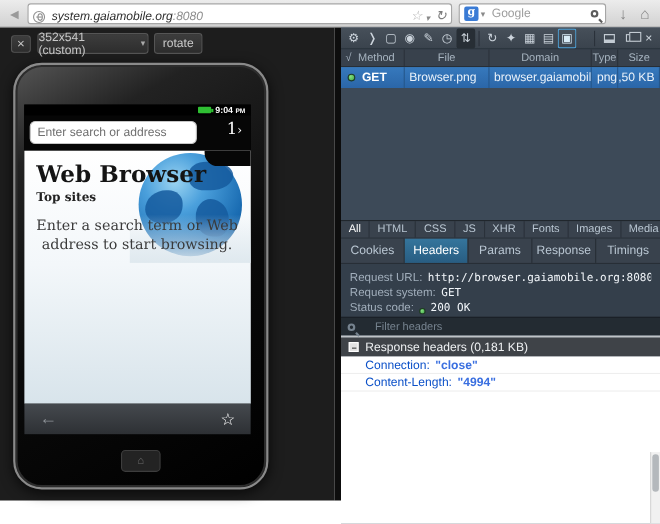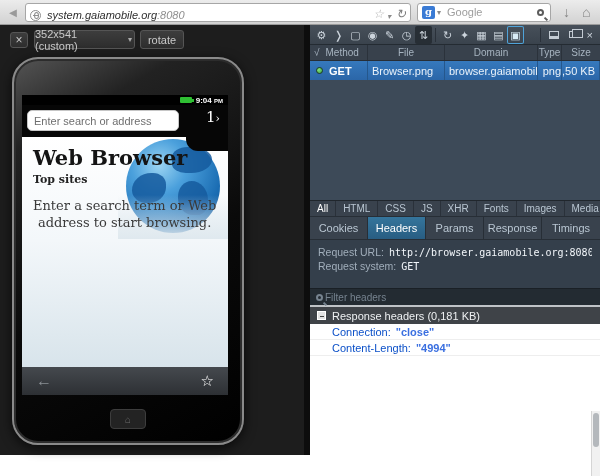--- a/index.html
+++ b/index.html
@@ -129,21 +129,21 @@
   .dtab:last-child { border-right:none; }
   .dtab.active { background:linear-gradient(#35759c,#285d82); color:#fff; }
 
   #summary { height:48px; background:#343f4b; padding:4px 8px; flex:0 0 auto; }
   .sline { height:14px; display:flex; align-items:flex-end; font-size:10.5px; white-space:nowrap; overflow:hidden; }
   .slabel { color:#a1aebb; margin-right:5px; }
   .sval { color:#f2f6fa; font-family:"DejaVu Sans Mono",monospace; font-size:10px; }
   .sline .dot { margin:0 4px 0 0; width:6px; height:6px; }
 
   #hdr-filter { height:17px; background:#232b32; border-top:1px solid #1a2026; display:flex; align-items:center;
-    padding:0 6px; flex:0 0 auto; gap:0; }
+    padding:0 6px; flex:0 0 auto; gap:16px; }
   .lens.dim { border-color:#76838f; } .lens.dim::after { background:#76838f; }
   #hdr-filter input { background:transparent; border:none; outline:none; color:#aab6c2; font-size:10px; flex:1; }
   #hdr-filter input::placeholder { color:#76838f; }
 
   #light-gap { height:2px; background:#bfc3c7; flex:0 0 auto; }
 
   #resp-group { height:17px; background:#3f4348; color:#eef0f2; font-size:11px; display:flex; align-items:center;
     padding:0 7px; gap:6px; flex:0 0 auto; }
   .twisty { width:9px; height:9px; background:#e2e2e2; border:1px solid #fff; position:relative; flex:0 0 auto; }
   .twisty::after { content:""; position:absolute; left:2px; top:3.5px; width:4px; height:1px; background:#444; }
@@ -309,20 +309,25 @@
 
   <div id="summary">
     <div class="sline">
         <span class="slabel">Request URL:</span>
         <span class="sval">http://browser.gaiamobile.org:8080/sty…</span>
       </div>
     <div class="sline">
         <span class="slabel">Request system:</span>
         <span class="sval">GET</span>
       </div>
+    <div class="sline">
+        <span class="slabel">Status code:</span>
+        <span class="dot"></span>
+        <span class="sval">200 OK</span>
+      </div>
   </div>
 
   <div id="hdr-filter">
     <span class="lens dim"></span>
     <input placeholder="Filter headers" style="">
   </div>
 
   <div id="light-gap"></div>
 
   <div id="resp-group">

